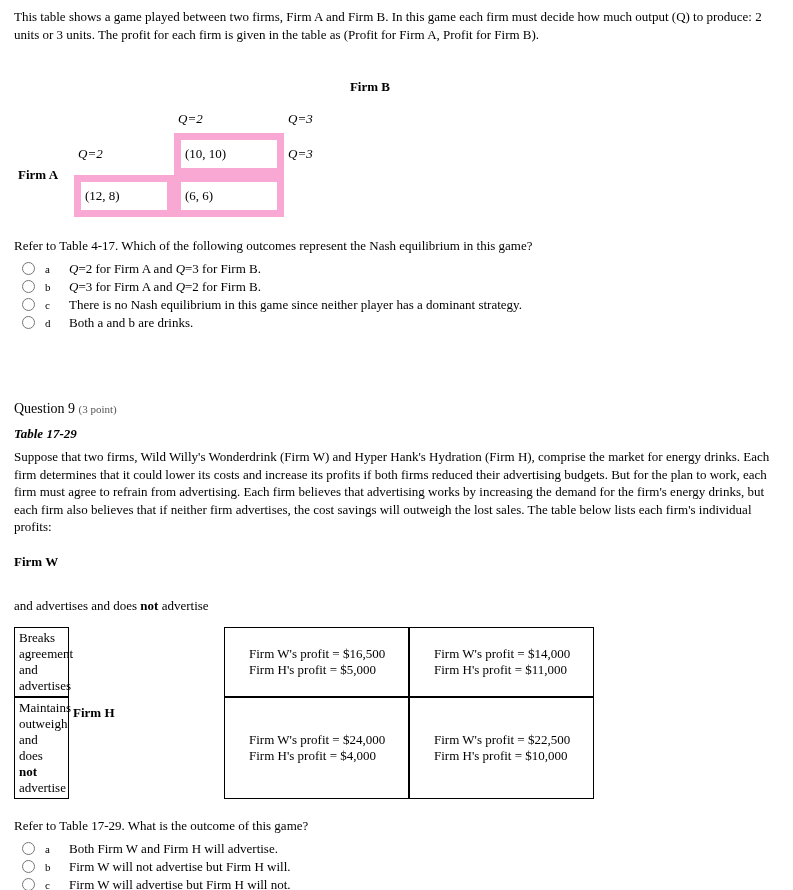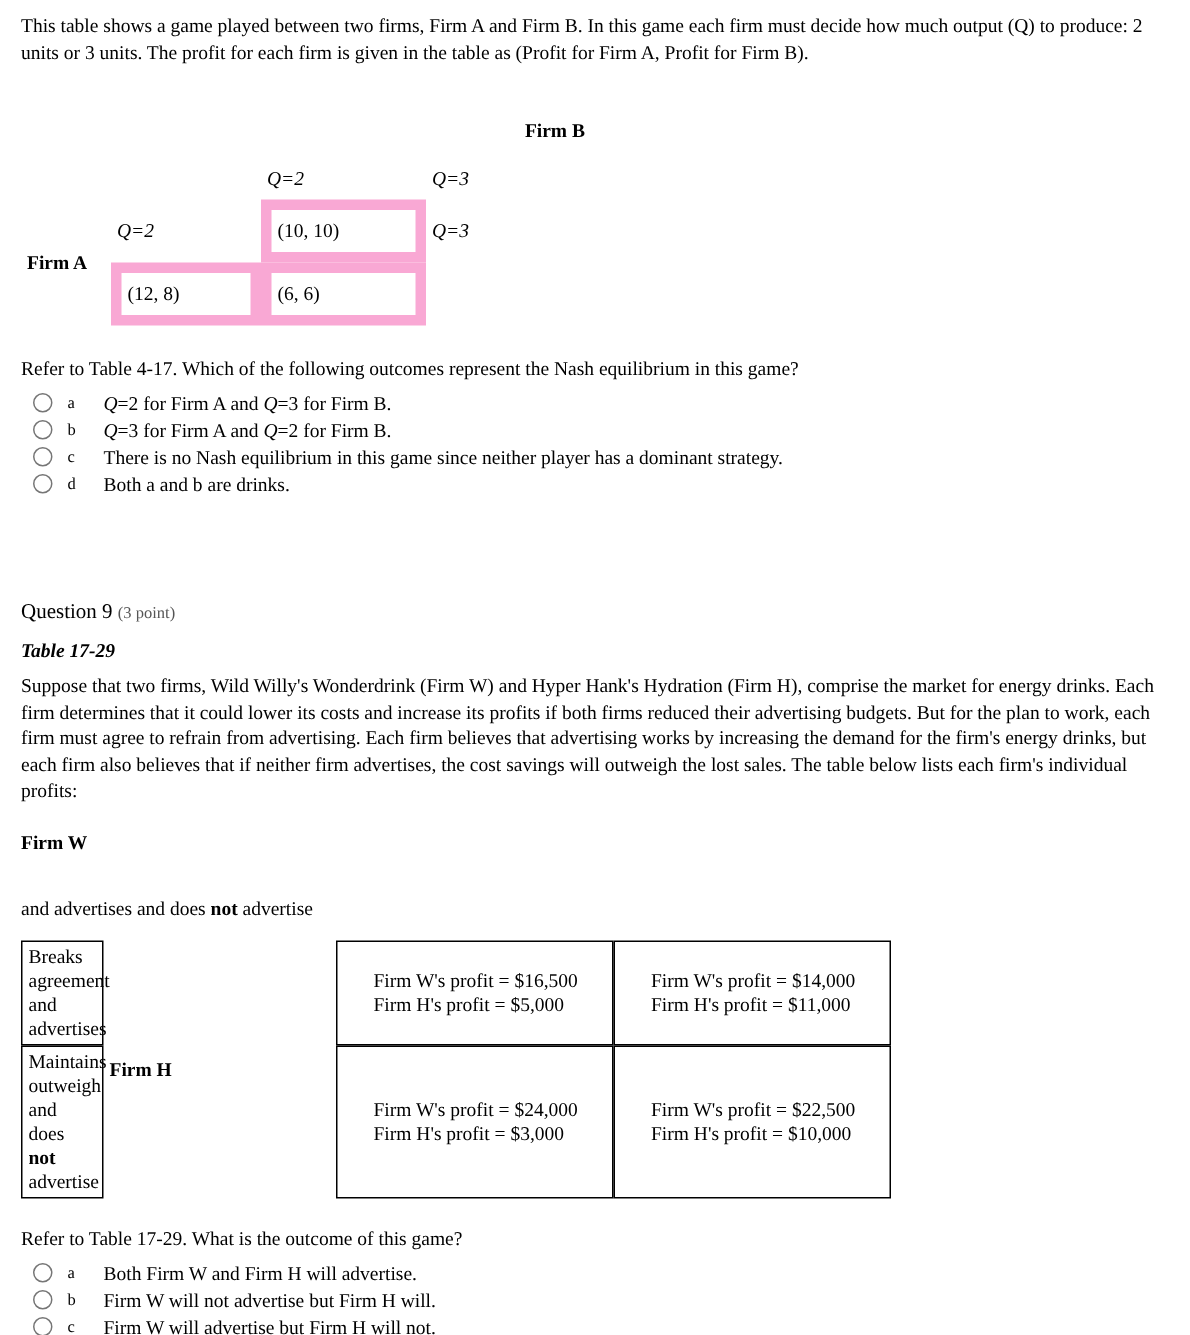--- a/index.html
+++ b/index.html
@@ -152,21 +152,21 @@
       <span>Firm W's profit = $14,000</span>
       <span>Firm H's profit = $11,000</span>
     </div>
 
     <div class="cell bordered rowhead">
       <span>Maintains outweigh</span>
       <span><span>and does </span><span class="bold">not</span><span> advertise</span></span>
     </div>
     <div class="cell bordered profitcell">
       <span>Firm W's profit = $24,000</span>
-      <span>Firm H's profit = $3,000</span>
+      <span>Firm H's profit = $4,000</span>
     </div>
     <div class="cell bordered profitcell">
       <span>Firm W's profit = $22,500</span>
       <span>Firm H's profit = $10,000</span>
     </div>
   </div>
 </div>
 
 <p class="ref-line">Refer to Table 17-29. What is the outcome of this game?</p>
 

